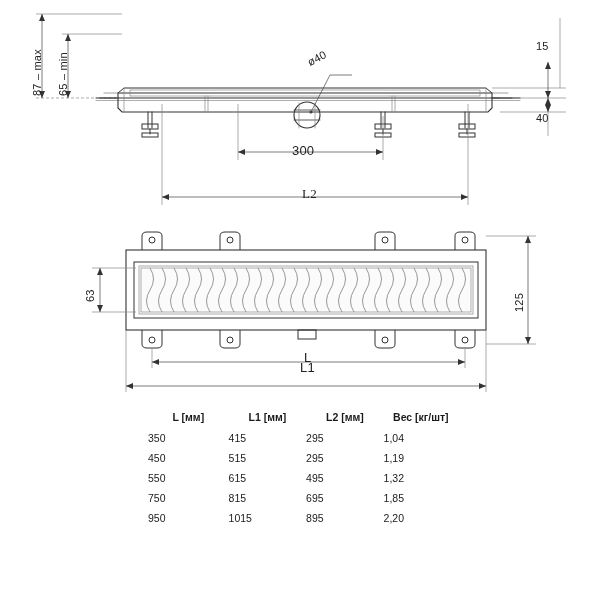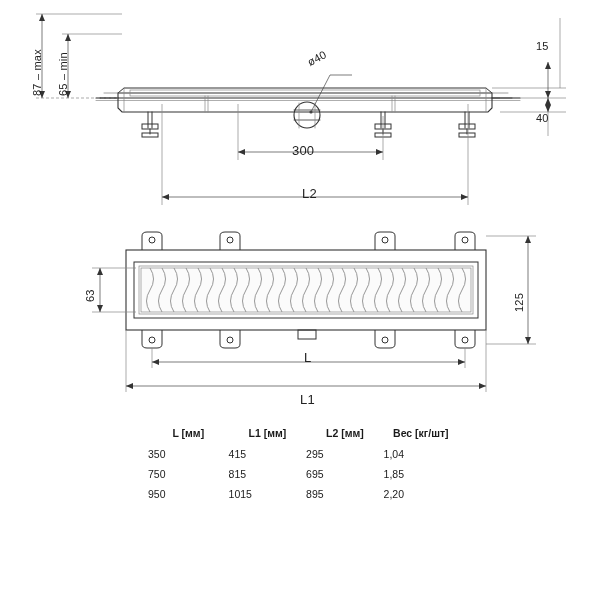--- a/index.html
+++ b/index.html
@@ -33,21 +33,21 @@
     letter-spacing: 0.2px;
   }
   .rot90 {
     transform: rotate(-90deg);
     transform-origin: left top;
   }
   
   #spec-table {
     position: absolute;
     left: 148px;
-    top: 424px;
+    top: 408px;
     width: 310px;
     border-collapse: collapse;
     font-size: 10.5px;
     color: #1a1a1a;
   }
   #spec-table th {
     font-weight: bold;
     padding: 3px 0 5px 0;
     text-align: center;
     white-space: nowrap;
@@ -246,26 +246,26 @@
       <line x1="126" y1="386" x2="486" y2="386" marker-start="url(#arrS)" marker-end="url(#arr)"></line>
     </g>
   </svg>
 
   <div class="lbl rot90" style="left:31px; top:96px;">87 – max</div>
   <div class="lbl rot90" style="left:57px; top:96px;">65 – min</div>
   <div class="lbl" style="left:536px; top:40px;">15</div>
   <div class="lbl" style="left:536px; top:112px;">40</div>
   <div class="lbl" style="left:311px; top:56px; transform:rotate(-28deg); transform-origin:left bottom;">ø40</div>
   <div class="lbl" style="left:292px; top:143px; font-size:13px;">300</div>
-  <div class="lbl" style="left:302px; top:186px; font-size:13px;">L2</div>
+  <div class="lbl" style="left:302px; top:186px; font-size:13px;font-family:Liberation Serif, serif;">L2</div>
 
   <div class="lbl rot90" style="left:84px; top:302px;">63</div>
   <div class="lbl rot90" style="left:513px; top:312px;">125</div>
   <div class="lbl" style="left:304px; top:350px; font-size:13px;">L</div>
-  <div class="lbl" style="left:300px; top:392px; font-size:13px;">L1</div>
+  <div class="lbl" style="left:300px; top:360px; font-size:13px;">L1</div>
 
   <table id="spec-table">
     <colgroup>
         <col class="c1">
         <col class="c2">
         <col class="c3">
         <col class="c4">
       </colgroup>
     <thead>
       <tr>
@@ -276,20 +276,32 @@
       </tr>
     </thead>
     <tbody>
       <tr>
         <td>350</td>
         <td>415</td>
         <td>295</td>
         <td>1,04</td>
       </tr>
       <tr>
+        <td>450</td>
+        <td>515</td>
+        <td>295</td>
+        <td>1,19</td>
+      </tr>
+      <tr>
+        <td>550</td>
+        <td>615</td>
+        <td>495</td>
+        <td>1,32</td>
+      </tr>
+      <tr>
         <td>750</td>
         <td>815</td>
         <td>695</td>
         <td>1,85</td>
       </tr>
       <tr>
         <td>950</td>
         <td>1015</td>
         <td>895</td>
         <td>2,20</td>

